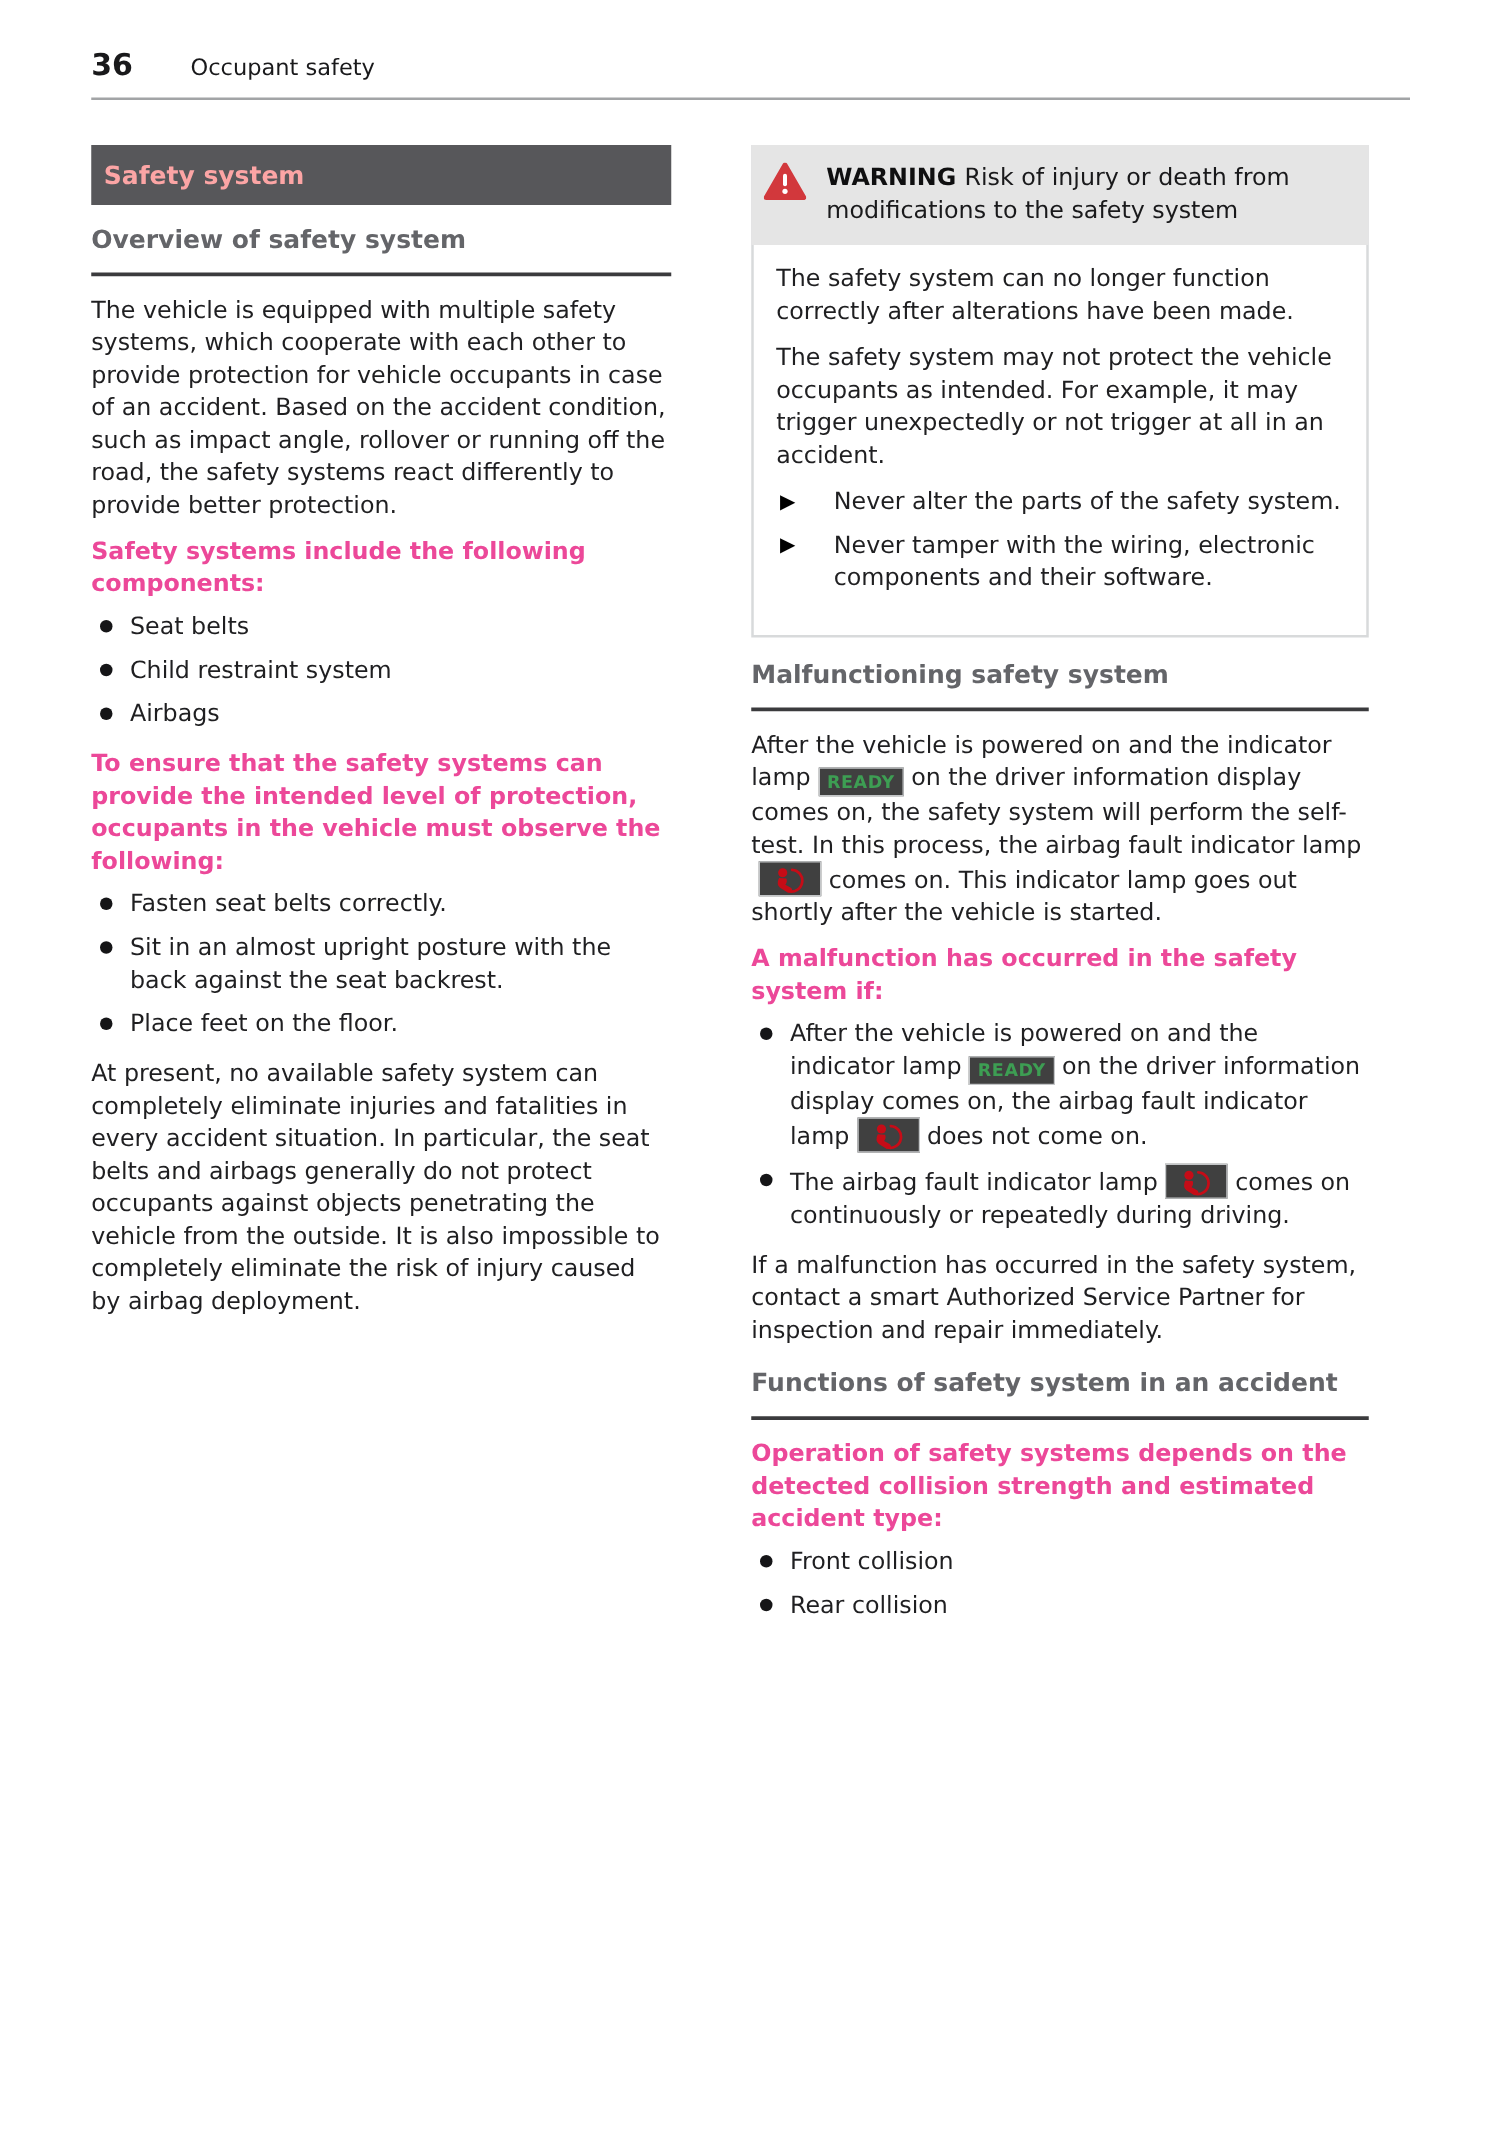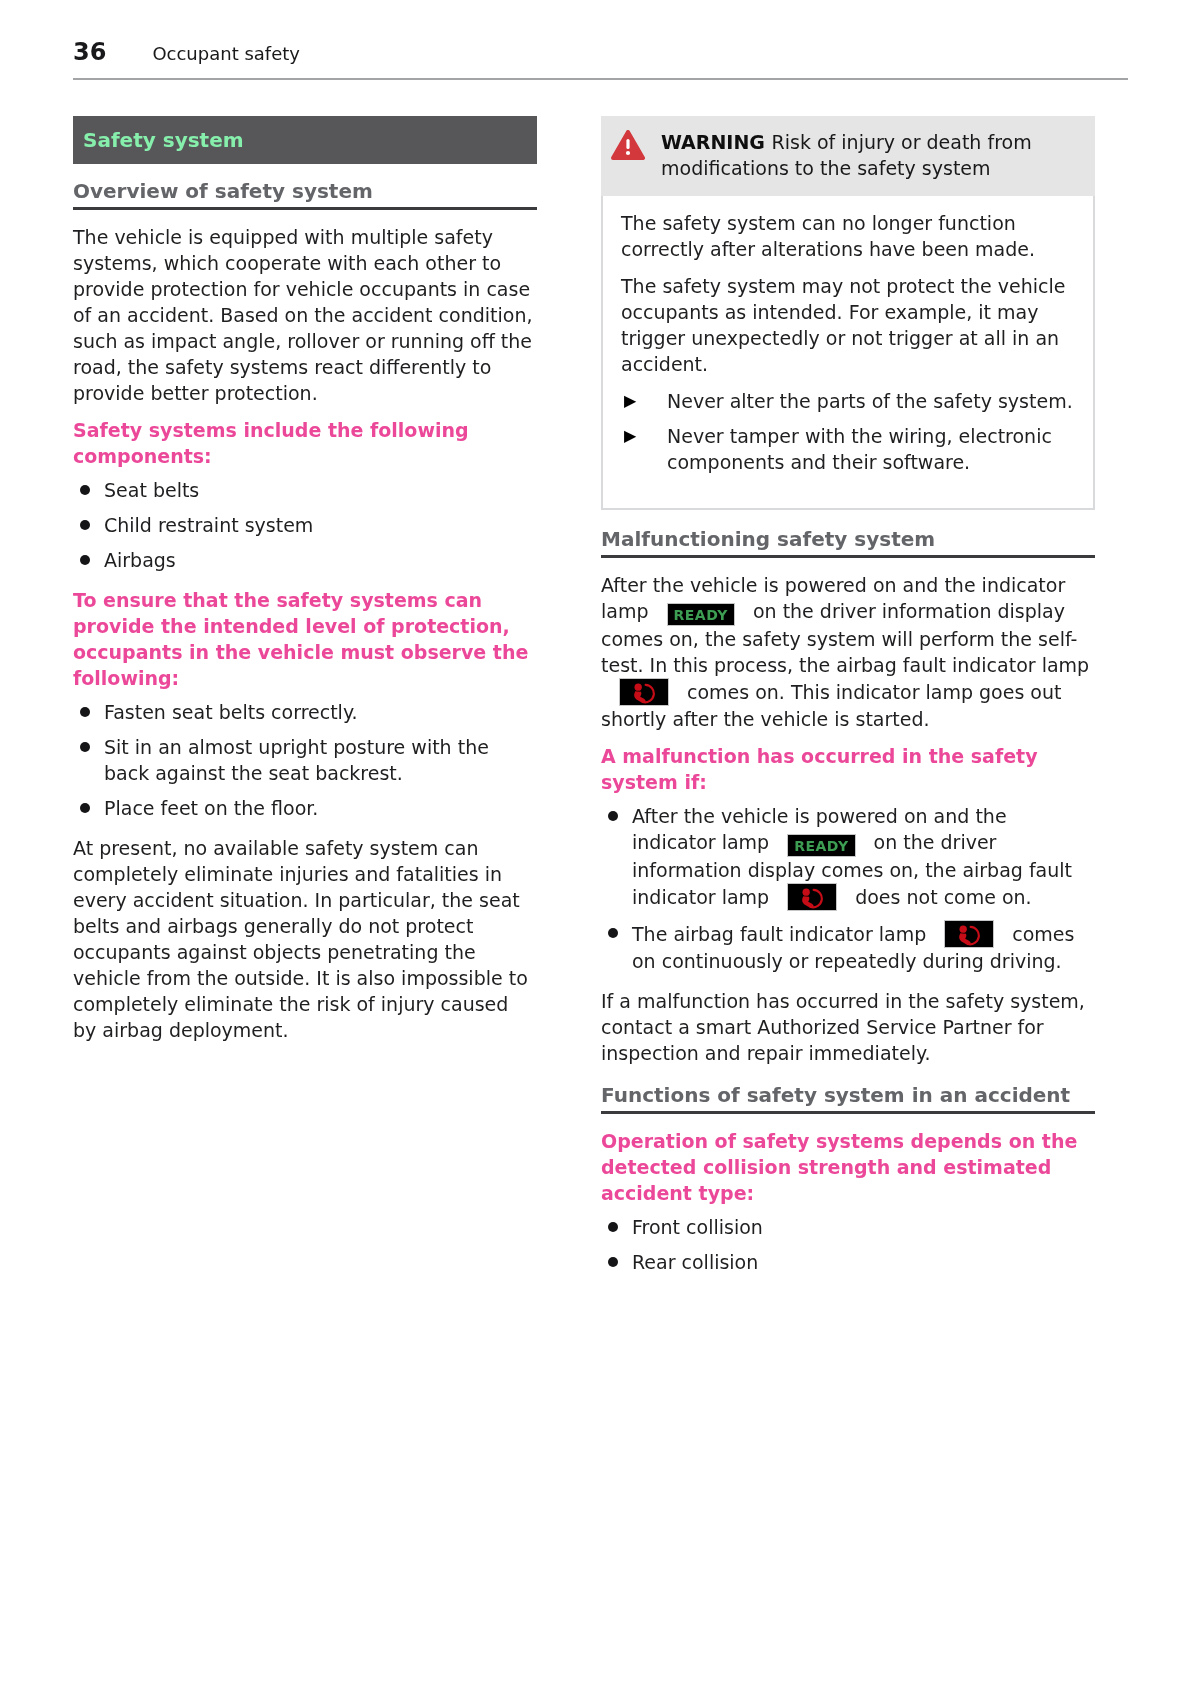--- a/index.html
+++ b/index.html
@@ -10,26 +10,26 @@
     padding:38px 0 0 73px;position:relative;overflow:hidden;
   }
   .page-header{display:flex;align-items:baseline;width:1055px;}
   .page-num{font-size:24px;font-weight:bold;color:#19191b;}
   .chapter-title{font-size:18px;color:#19191b;margin-left:46px;}
   .header-rule{width:1055px;border:none;border-top:2px solid #a2a4a6;margin:12px 0 0 0;}
   .columns{display:grid;grid-template-columns:464px 494px;column-gap:64px;margin-top:36px;}
   .col{min-width:0;}
 
   .section-bar{
-    background:#57575a;color:#86efac;font-weight:bold;font-size:20px;
+    background:#57575a;color:#fca5a5;font-weight:bold;font-size:20px;
     height:48px;line-height:48px;padding:0 10px;box-sizing:border-box;
   }
   .sub-heading{
     font-size:20px;font-weight:bold;color:#646569;
-    border-bottom:3px solid #3b3b3d;padding-bottom:2px;
+    border-bottom:3px solid #3b3b3d;padding-bottom:13px;
     margin:16px 0 14px 0;line-height:27px;
   }
   .first-heading{margin-top:14px;}
   p{margin:0 0 11px 0;font-size:19px;line-height:26px;}
   p.bold{font-weight:bold;color:#ec4899;margin-bottom:8px;}
 
   ul.dots{list-style:none;margin:0 0 14px 0;padding:0;}
   ul.dots li{
     position:relative;padding-left:31px;margin-bottom:9px;
     font-size:19px;line-height:26px;
@@ -48,21 +48,21 @@
   ul.arrows{list-style:none;margin:2px 0 6px 0;padding:0;}
   ul.arrows li{
     position:relative;padding-left:46px;margin-bottom:9px;
     font-size:19px;line-height:26px;
   }
   ul.arrows li::before{
     content:"▶";position:absolute;left:3px;top:0;
     font-size:16px;color:#000;
   }
 
-  .badge{display:inline-block;vertical-align:-5px;margin:0 18px;background:#000000;}
+  .badge{display:inline-block;vertical-align:-5px;margin:0 6px;background:#404040;}
   .badge-ready{
     border:1px solid #c4c6c8;color:#3d9e53;font-weight:bold;
     font-size:14px;letter-spacing:0.5px;padding:4px 6px 3px;line-height:1;
     vertical-align:-2px;
   }
   .badge-lamp{border:1px solid #c4c6c8;padding:3px 9px 1px;line-height:0;}
 </style>
 </head>
 <body>
 

